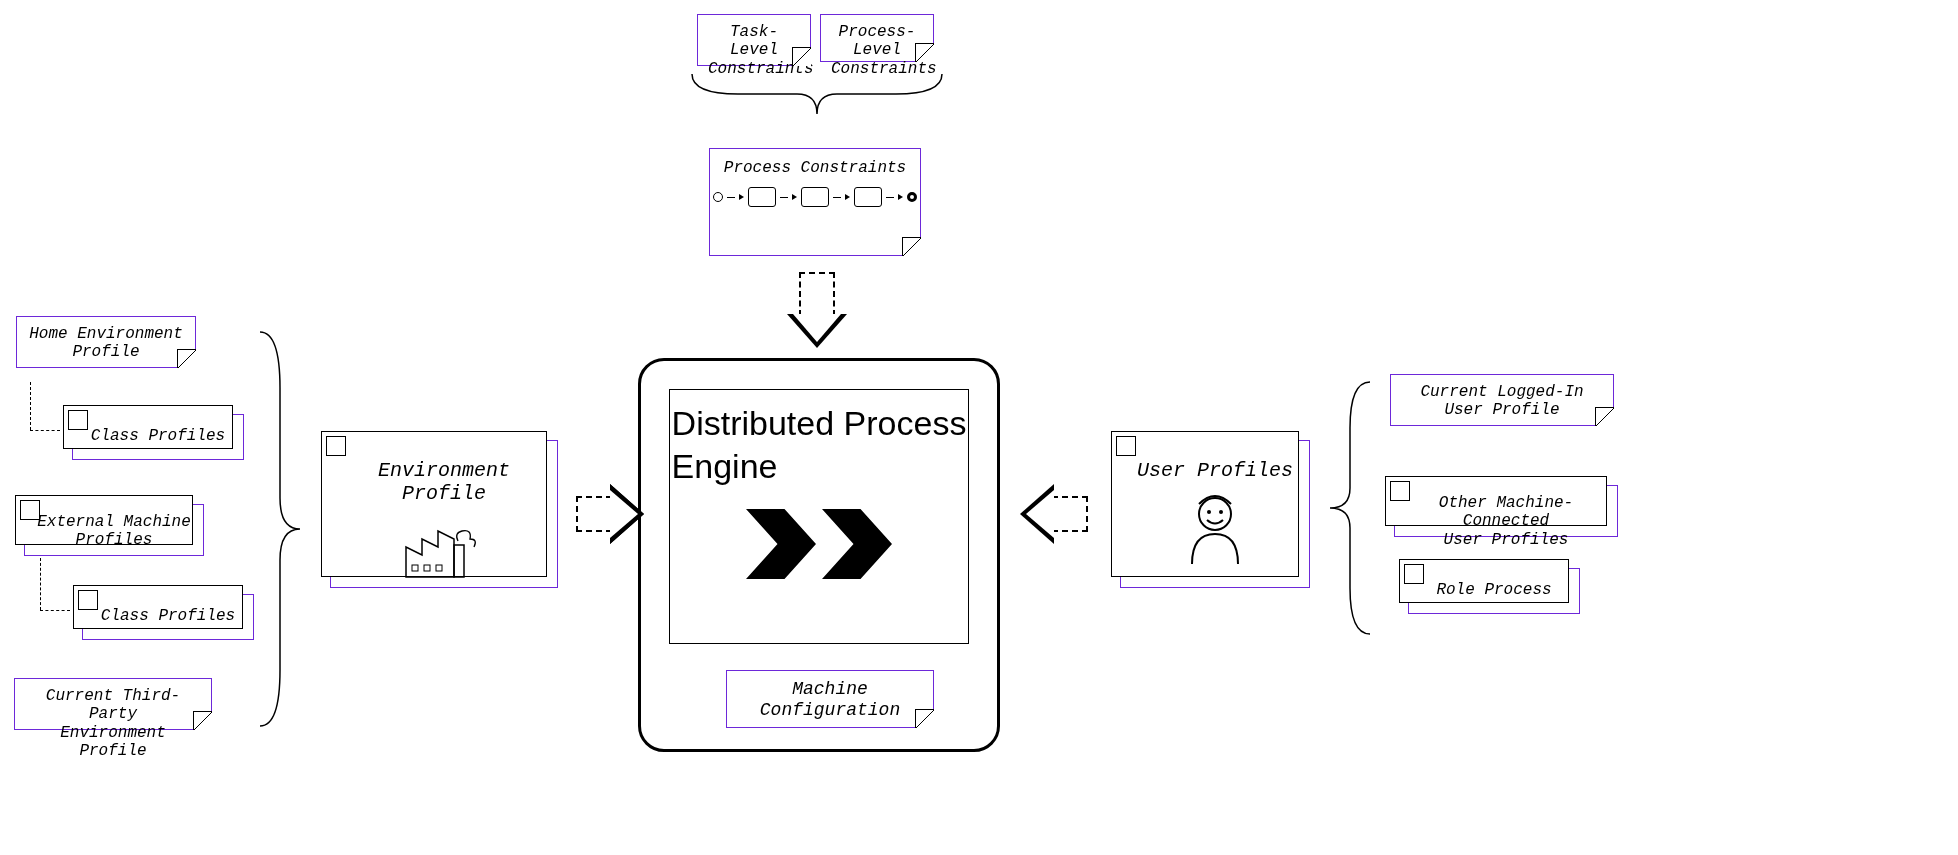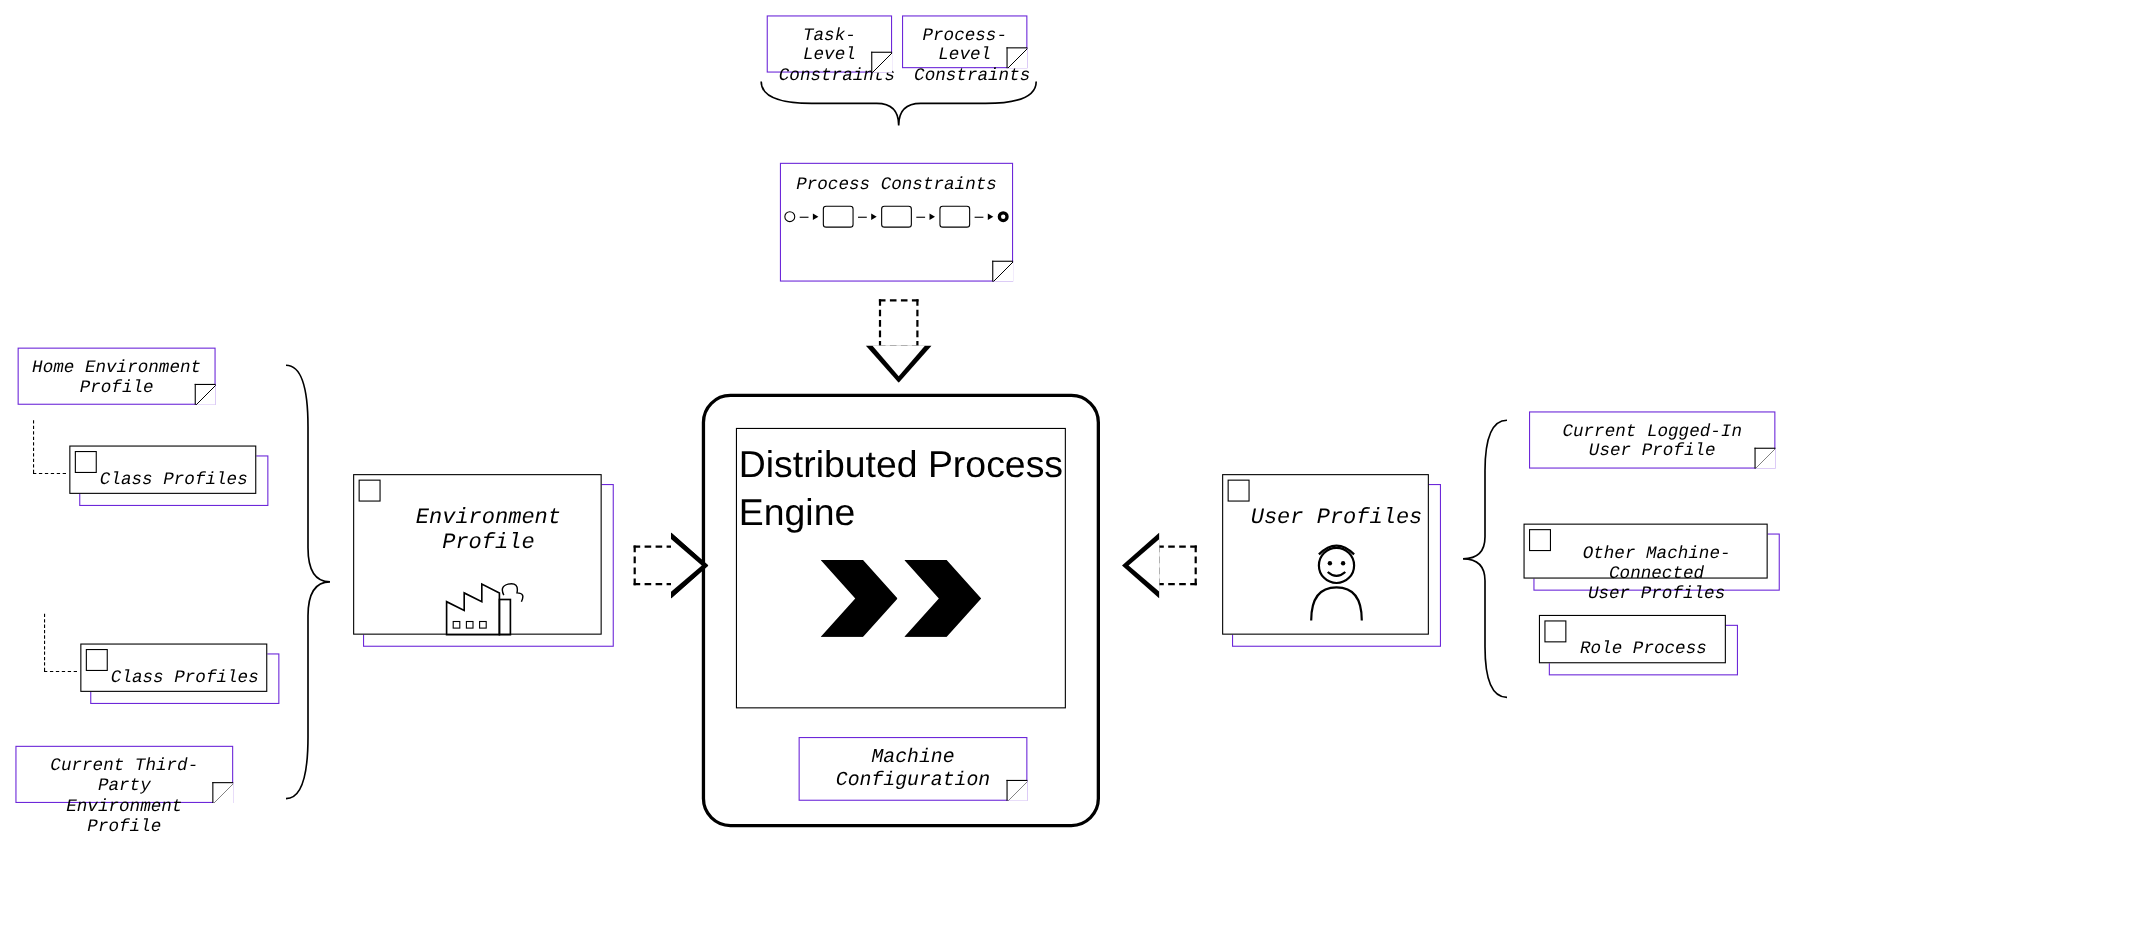--- a/index.html
+++ b/index.html
@@ -196,20 +196,23 @@
     </div>
   </div>
 
   <div class="darrow down" style="left:799px; top:272px; height:44px;"></div>
 
   <div class="note small-text" style="left:16px; top:316px; width:180px; height:52px;align-items:center;">
     <span class="title">Home Environment<br>Profile</span>
   </div>
   <div class="note stack small-text" style="left:72px; top:414px; width:172px; height:46px; padding-top:12px;">
     <span class="title">Class Profiles</span>
+  </div>
+  <div class="note stack small-text" style="left:24px; top:504px; width:180px; height:52px;">
+    <span class="title">External Machine<br>Profiles</span>
   </div>
   <div class="note stack small-text" style="left:82px; top:594px; width:172px; height:46px; padding-top:12px;">
     <span class="title">Class Profiles</span>
   </div>
   <div class="note small-text" style="left:14px; top:678px; width:198px; height:52px;">
     <span class="title">Current Third-Party<br>Environment Profile</span>
   </div>
 
   <div class="dash-v" style="left:30px; top:382px; height:48px;"></div>
   <div class="dash-h" style="left:30px; top:430px; width:30px;"></div>

